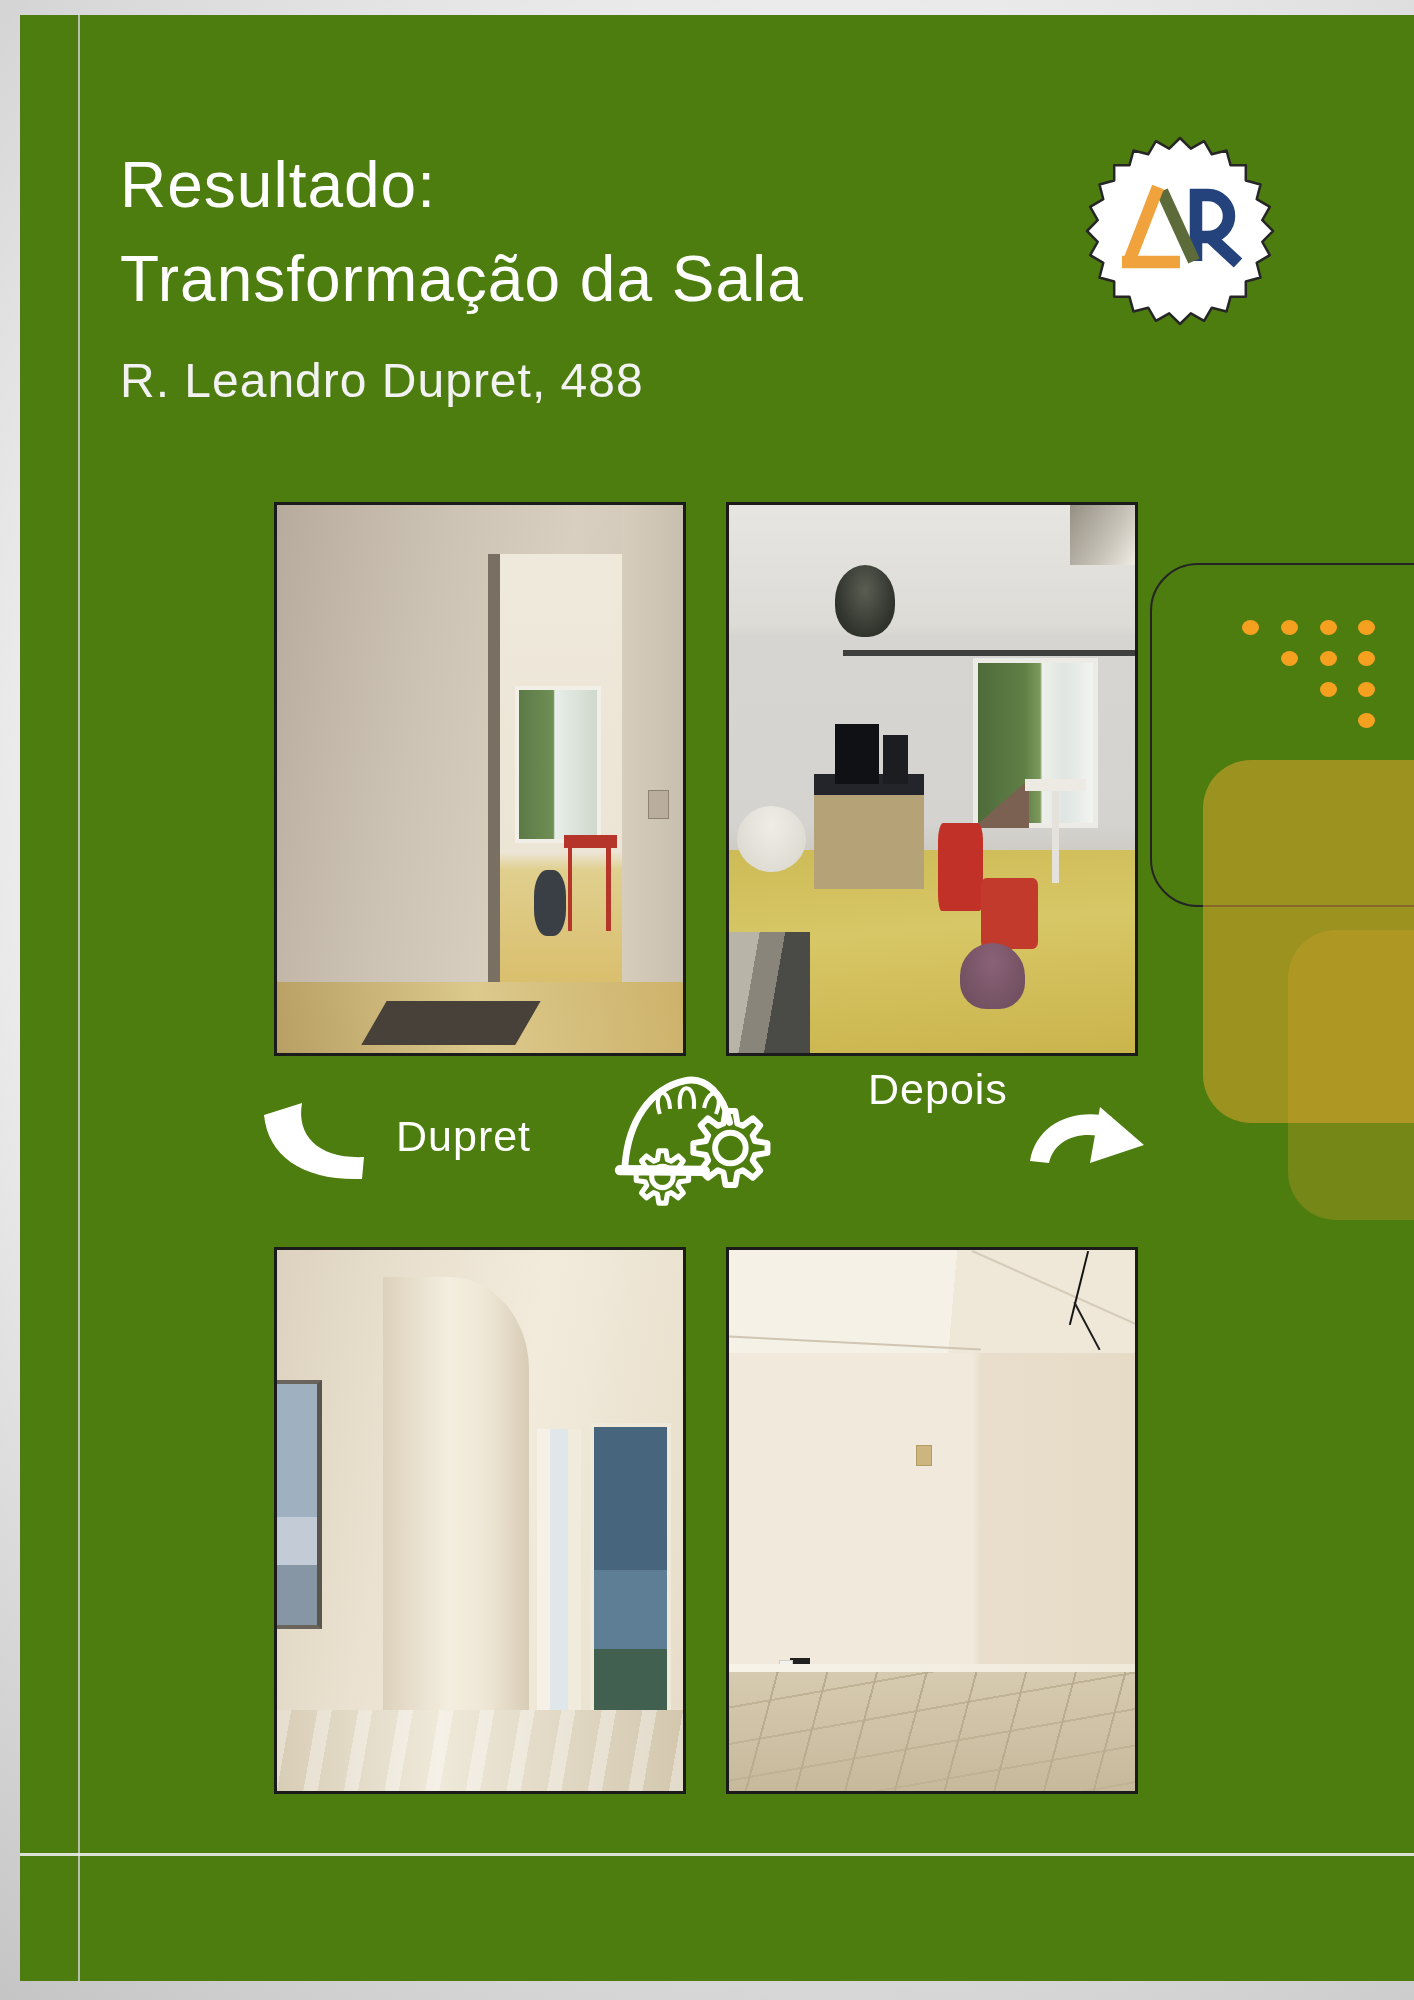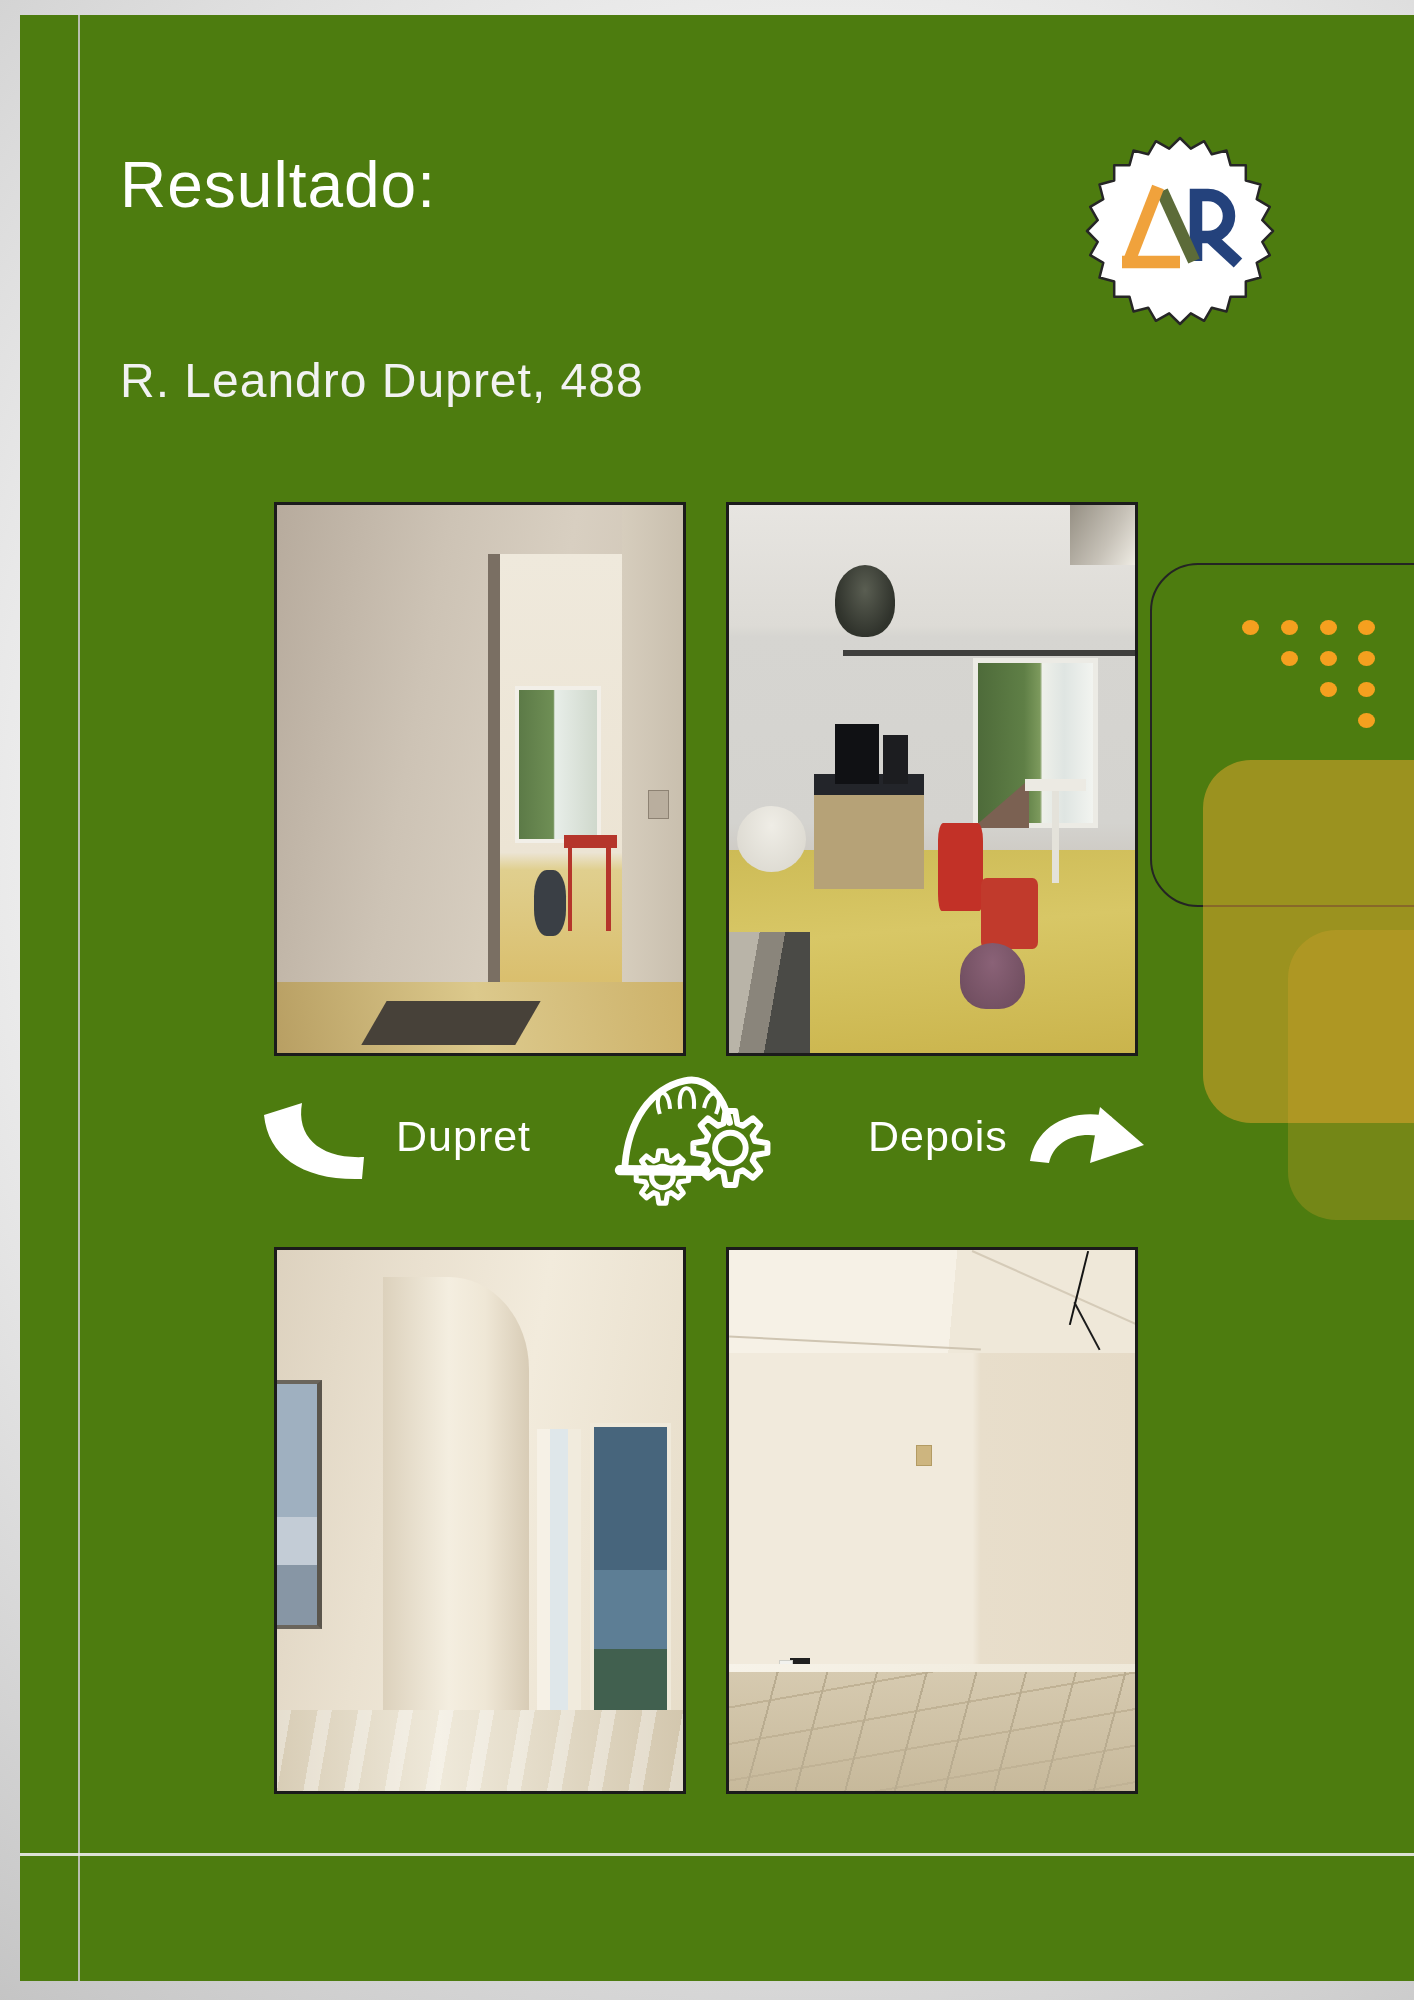--- a/index.html
+++ b/index.html
@@ -94,41 +94,42 @@
   .p4-out2{left:15%;top:75.5%;width:5%;height:7%;background:#202020}
   .p4-plate{left:12.2%;top:75.8%;width:3%;height:6%;background:#f2f2ee;border:1px solid #cfcfc8}
   .p4-base{left:0;bottom:21%;width:100%;height:2.5%;background:linear-gradient(90deg,#f7f3e9,#efe9da)}
   .p4-floor{left:0;bottom:0;width:100%;height:22%;
       background:repeating-linear-gradient(105deg,transparent 0 46px,#b9ac90 46px 48px),
                  repeating-linear-gradient(170deg,transparent 0 34px,#c0b295 34px 36px),
                  linear-gradient(180deg,#d6cab0,#c7b99b)}
   
   .label{position:absolute;color:#ffffff;font-size:43px;font-weight:400;letter-spacing:1px}
   .lbl-antes{left:376px;top:1097px}
-  .lbl-depois{left:848px;top:1097px}
+  .lbl-depois{left:848px;top:1050px}
   .arrow-antes{position:absolute;left:238px;top:1086px;width:126px;height:92px}
   .arrow-depois{position:absolute;left:1006px;top:1088px;width:122px;height:96px}
   .icon-build{position:absolute;left:588px;top:1045px;width:170px;height:176px}
   
   .outline-rect{position:absolute;left:1130px;top:548px;width:330px;height:340px;
       border:2px solid #242424;border-radius:48px;background:transparent}
   .must-a{position:absolute;left:1183px;top:745px;width:330px;height:363px;border-radius:48px;
       background:rgba(228,166,46,.52)}
   .must-b{position:absolute;left:1268px;top:915px;width:330px;height:290px;border-radius:48px;
       background:rgba(228,166,46,.26)}
   .dot{position:absolute;width:17px;height:15px;border-radius:50%;background:#f5a01f}
 </style>
 </head>
 <body>
 
 <div class="card">
   <div class="vline"></div>
   <div class="hline"></div>
 
   <h1 class="t1">Resultado:</h1>
+  <h1 class="t2">Transformação da Sala</h1>
   <div class="sub">R. Leandro Dupret, 488</div>
 
   <svg class="badge" viewBox="0 0 200 200">
     <polygon id="seal" fill="#ffffff" stroke="#262626" stroke-width="2.5" stroke-linejoin="round" points="193.0,100.0 182.3,110.8 189.8,124.1 176.7,131.8 180.5,146.5 165.8,150.5 165.8,165.8 150.5,165.8 146.5,180.5 131.8,176.7 124.1,189.8 110.8,182.3 100.0,193.0 89.2,182.3 75.9,189.8 68.2,176.7 53.5,180.5 49.5,165.8 34.2,165.8 34.2,150.5 19.5,146.5 23.3,131.8 10.2,124.1 17.7,110.8 7.0,100.0 17.7,89.2 10.2,75.9 23.3,68.2 19.5,53.5 34.2,49.5 34.2,34.2 49.5,34.2 53.5,19.5 68.2,23.3 75.9,10.2 89.2,17.7 100.0,7.0 110.8,17.7 124.1,10.2 131.8,23.3 146.5,19.5 150.5,34.2 165.8,34.2 165.8,49.5 180.5,53.5 176.7,68.2 189.8,75.9 182.3,89.2"></polygon>
     <g fill="none" stroke-linecap="butt" transform="translate(-8,2)">
       <path d="M124,128 V62 H136 A21,21 0 0 1 136,104 H126" stroke="#24427C" stroke-width="12.5"></path>
       <path d="M138,104 L166,130" stroke="#24427C" stroke-width="12.5"></path>
       <path d="M90,58 L122,128" stroke="#5C6B39" stroke-width="12.5"></path>
       <path d="M86,54 L58,126" stroke="#F0A23C" stroke-width="12.5"></path>
       <path d="M50,129 H108" stroke="#F0A23C" stroke-width="12.5"></path>

